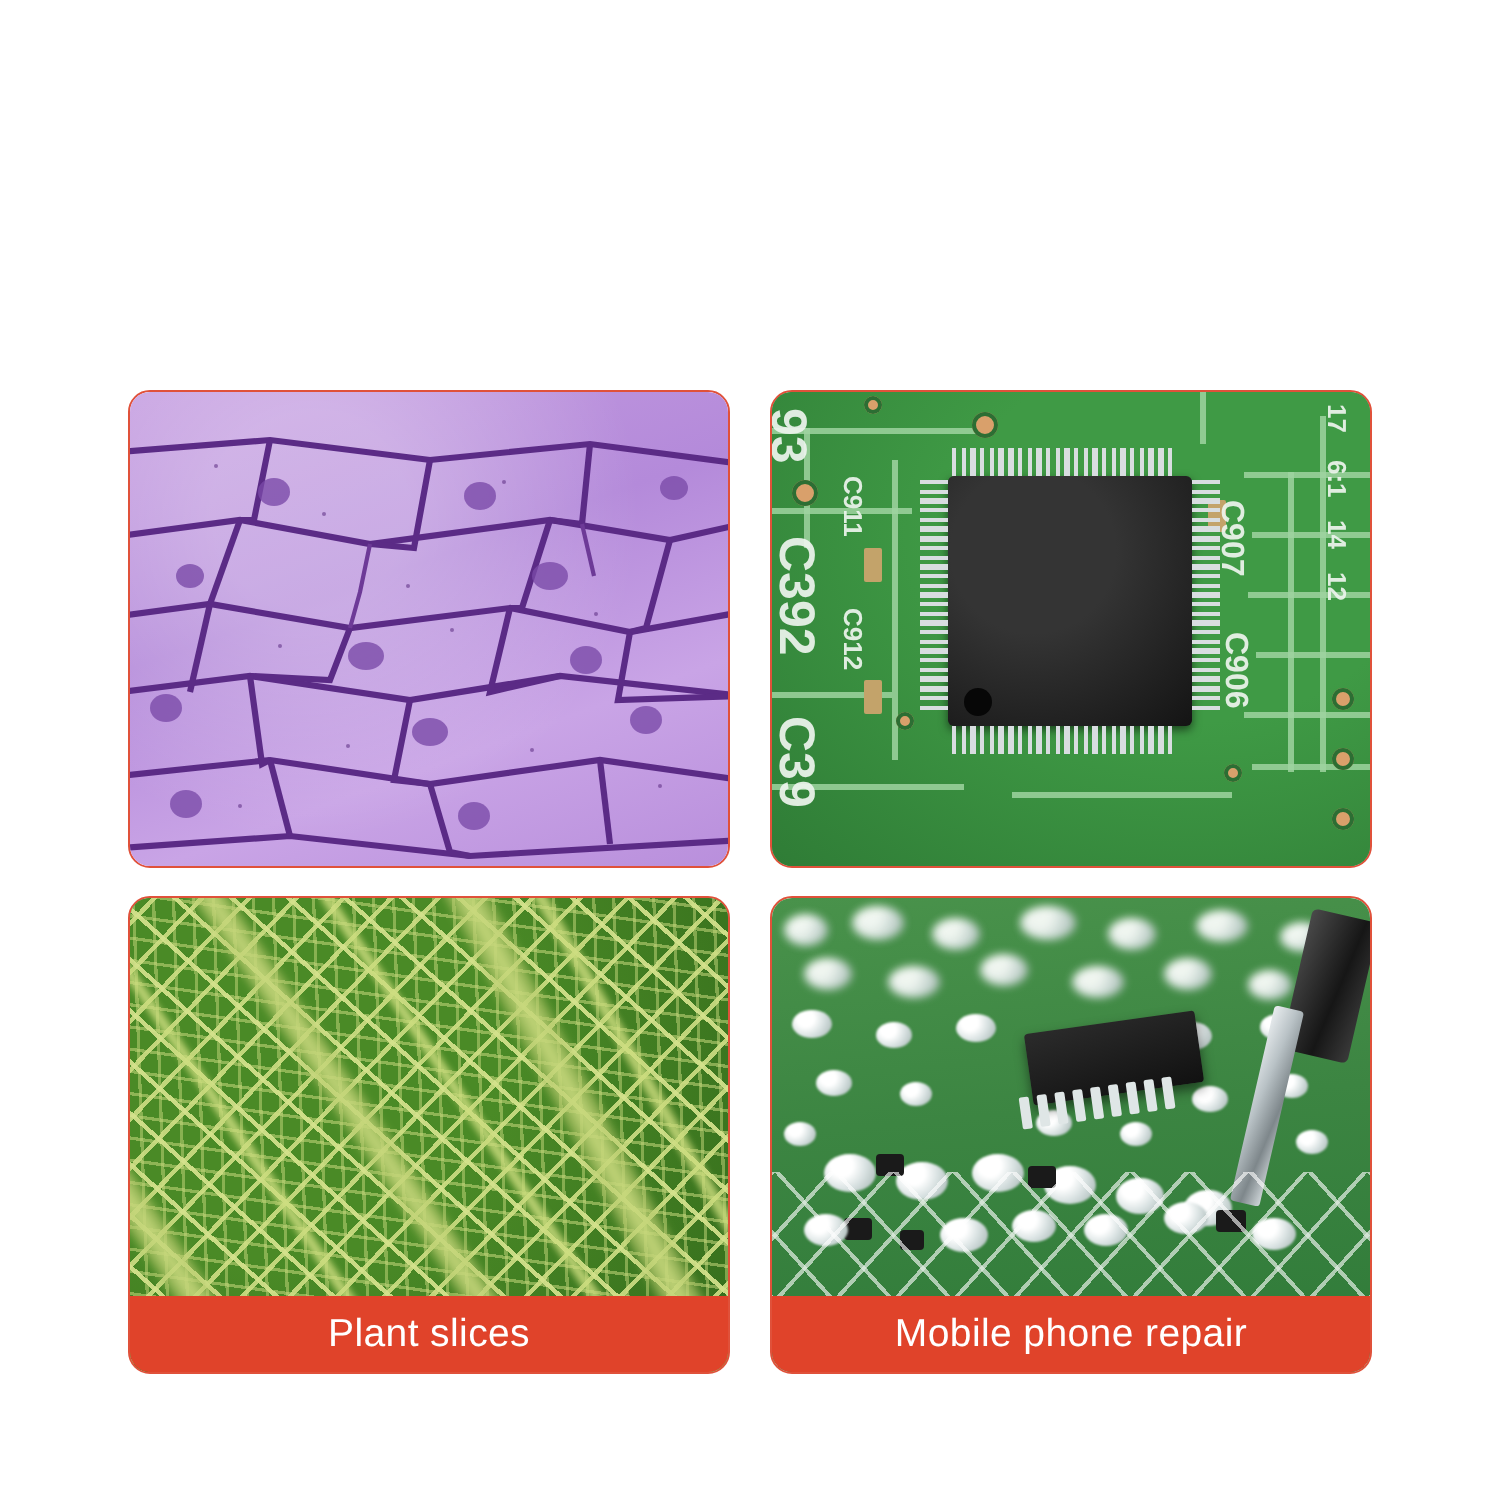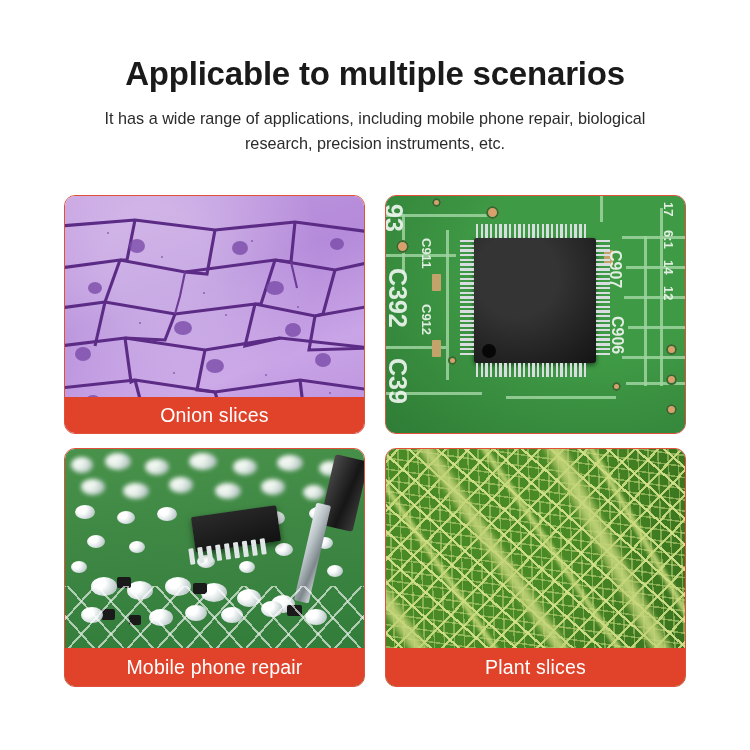--- a/index.html
+++ b/index.html
@@ -260,24 +260,20 @@
   .leaf .vein.major {
     background: linear-gradient(90deg, rgba(168,190,92,.5), rgba(201,217,126,.98), rgba(168,190,92,.5));
     filter: blur(2px);
   }
 </style>
 </head>
 <body>
 
 <div class="page">
 
-  <div class="header">
-    <h1 class="title">Applicable to multiple scenarios</h1>
-    <p class="subtitle">It has a wide range of applications, including mobile phone repair, biological research, precision instruments, etc.</p>
-  </div>
 
   <div class="grid">
 
     <div class="card">
       <div class="photo onion">
         <svg width="301" height="239" viewBox="0 0 301 239" aria-hidden="true">
           <g class="cellwall">
             <path d="M-5 30 L70 24 L150 34 L230 26 L306 36"></path>
             <path d="M-5 72 L55 64 L120 76 L210 64 L270 74 L306 66"></path>
             <path d="M-5 112 L40 106 L110 118 L190 108 L250 120 L306 110"></path>
@@ -325,21 +321,20 @@
         <span class="speck" style="left:186px; top:44px;"></span>
         <span class="speck" style="left:232px; top:110px;"></span>
         <span class="speck" style="left:74px;  top:126px;"></span>
         <span class="speck" style="left:108px; top:176px;"></span>
         <span class="speck" style="left:200px; top:178px;"></span>
         <span class="speck" style="left:264px; top:196px;"></span>
         <span class="speck" style="left:54px;  top:206px;"></span>
         <span class="speck" style="left:160px; top:118px;"></span>
         <span class="speck" style="left:212px; top:64px;"></span>
       </div>
-      <div class="card-label">Onion slices</div>
     </div>
 
     <div class="card">
       <div class="photo pcb">
 
         <span class="trace" style="left:0;   top:18px;  width:110px; height:3px;"></span>
         <span class="trace" style="left:0;   top:58px;  width:70px;  height:3px;"></span>
         <span class="trace" style="left:16px;top:18px;  width:3px;   height:60px;"></span>
         <span class="trace" style="left:60px;top:34px;  width:3px;   height:150px;"></span>
         <span class="trace" style="left:0;   top:150px; width:60px;  height:3px;"></span>
@@ -485,20 +480,33 @@
         <span class="silk rot" style="left:26px; top:72px; font-size:25px;">C392</span>
         <span class="silk rot" style="left:48px; top:108px; font-size:13px;">C912</span>
         <span class="silk rot" style="left:26px; top:162px; font-size:25px;">C39</span>
         <span class="silk rot" style="left:238px; top:54px; font-size:16px;">C907</span>
         <span class="silk rot" style="left:240px; top:120px; font-size:16px;">C906</span>
         <span class="silk rot" style="left:290px; top:6px; font-size:13px;">17</span>
         <span class="silk rot" style="left:290px; top:34px; font-size:13px;">6:1</span>
         <span class="silk rot" style="left:290px; top:64px; font-size:13px;">14</span>
         <span class="silk rot" style="left:290px; top:90px; font-size:13px;">12</span>
       </div>
+    </div>
+
+    <div class="card tall">
+      <div class="photo leaf">
+        <div class="net"></div>
+        <div class="vein major" style="left:-20px; top:-30px; width:18px; height:330px; transform:rotate(-34deg); transform-origin:center;"></div>
+        <div class="vein major" style="left:120px; top:-40px; width:16px; height:340px; transform:rotate(-34deg); transform-origin:center;"></div>
+        <div class="vein major" style="left:228px; top:-50px; width:20px; height:360px; transform:rotate(-28deg); transform-origin:center;"></div>
+        <div class="vein" style="left:58px;  top:-30px; width:8px; height:320px; transform:rotate(-34deg); transform-origin:center;"></div>
+        <div class="vein" style="left:182px; top:-30px; width:8px; height:320px; transform:rotate(-34deg); transform-origin:center;"></div>
+        <div class="vein" style="left:276px; top:-30px; width:9px; height:320px; transform:rotate(-30deg); transform-origin:center;"></div>
+      </div>
+      <div class="card-label">Plant slices</div>
     </div>
 
     <div class="card tall">
       <div class="photo repair">
 
         <span class="blob soft" style="left:6px;   top:8px;   width:22px; height:16px;"></span>
         <span class="blob soft" style="left:40px;  top:4px;   width:26px; height:17px;"></span>
         <span class="blob soft" style="left:80px;  top:10px;  width:24px; height:16px;"></span>
         <span class="blob soft" style="left:124px; top:4px;   width:28px; height:17px;"></span>
         <span class="blob soft" style="left:168px; top:10px;  width:24px; height:16px;"></span>
@@ -556,27 +564,14 @@
         <span class="blob" style="left:240px; top:160px; width:22px; height:16px;"></span>
 
         <div class="probe-grip" style="left:262px; top:8px; width:34px; height:72px;"></div>
         <div class="probe" style="left:240px; top:54px; width:15px; height:100px;"></div>
 
         <div class="mesh"></div>
       </div>
       <div class="card-label">Mobile phone repair</div>
     </div>
 
-    <div class="card tall">
-      <div class="photo leaf">
-        <div class="net"></div>
-        <div class="vein major" style="left:-20px; top:-30px; width:18px; height:330px; transform:rotate(-34deg); transform-origin:center;"></div>
-        <div class="vein major" style="left:120px; top:-40px; width:16px; height:340px; transform:rotate(-34deg); transform-origin:center;"></div>
-        <div class="vein major" style="left:228px; top:-50px; width:20px; height:360px; transform:rotate(-28deg); transform-origin:center;"></div>
-        <div class="vein" style="left:58px;  top:-30px; width:8px; height:320px; transform:rotate(-34deg); transform-origin:center;"></div>
-        <div class="vein" style="left:182px; top:-30px; width:8px; height:320px; transform:rotate(-34deg); transform-origin:center;"></div>
-        <div class="vein" style="left:276px; top:-30px; width:9px; height:320px; transform:rotate(-30deg); transform-origin:center;"></div>
-      </div>
-      <div class="card-label">Plant slices</div>
-    </div>
-
   </div>
 </div>
 
 </body></html>

